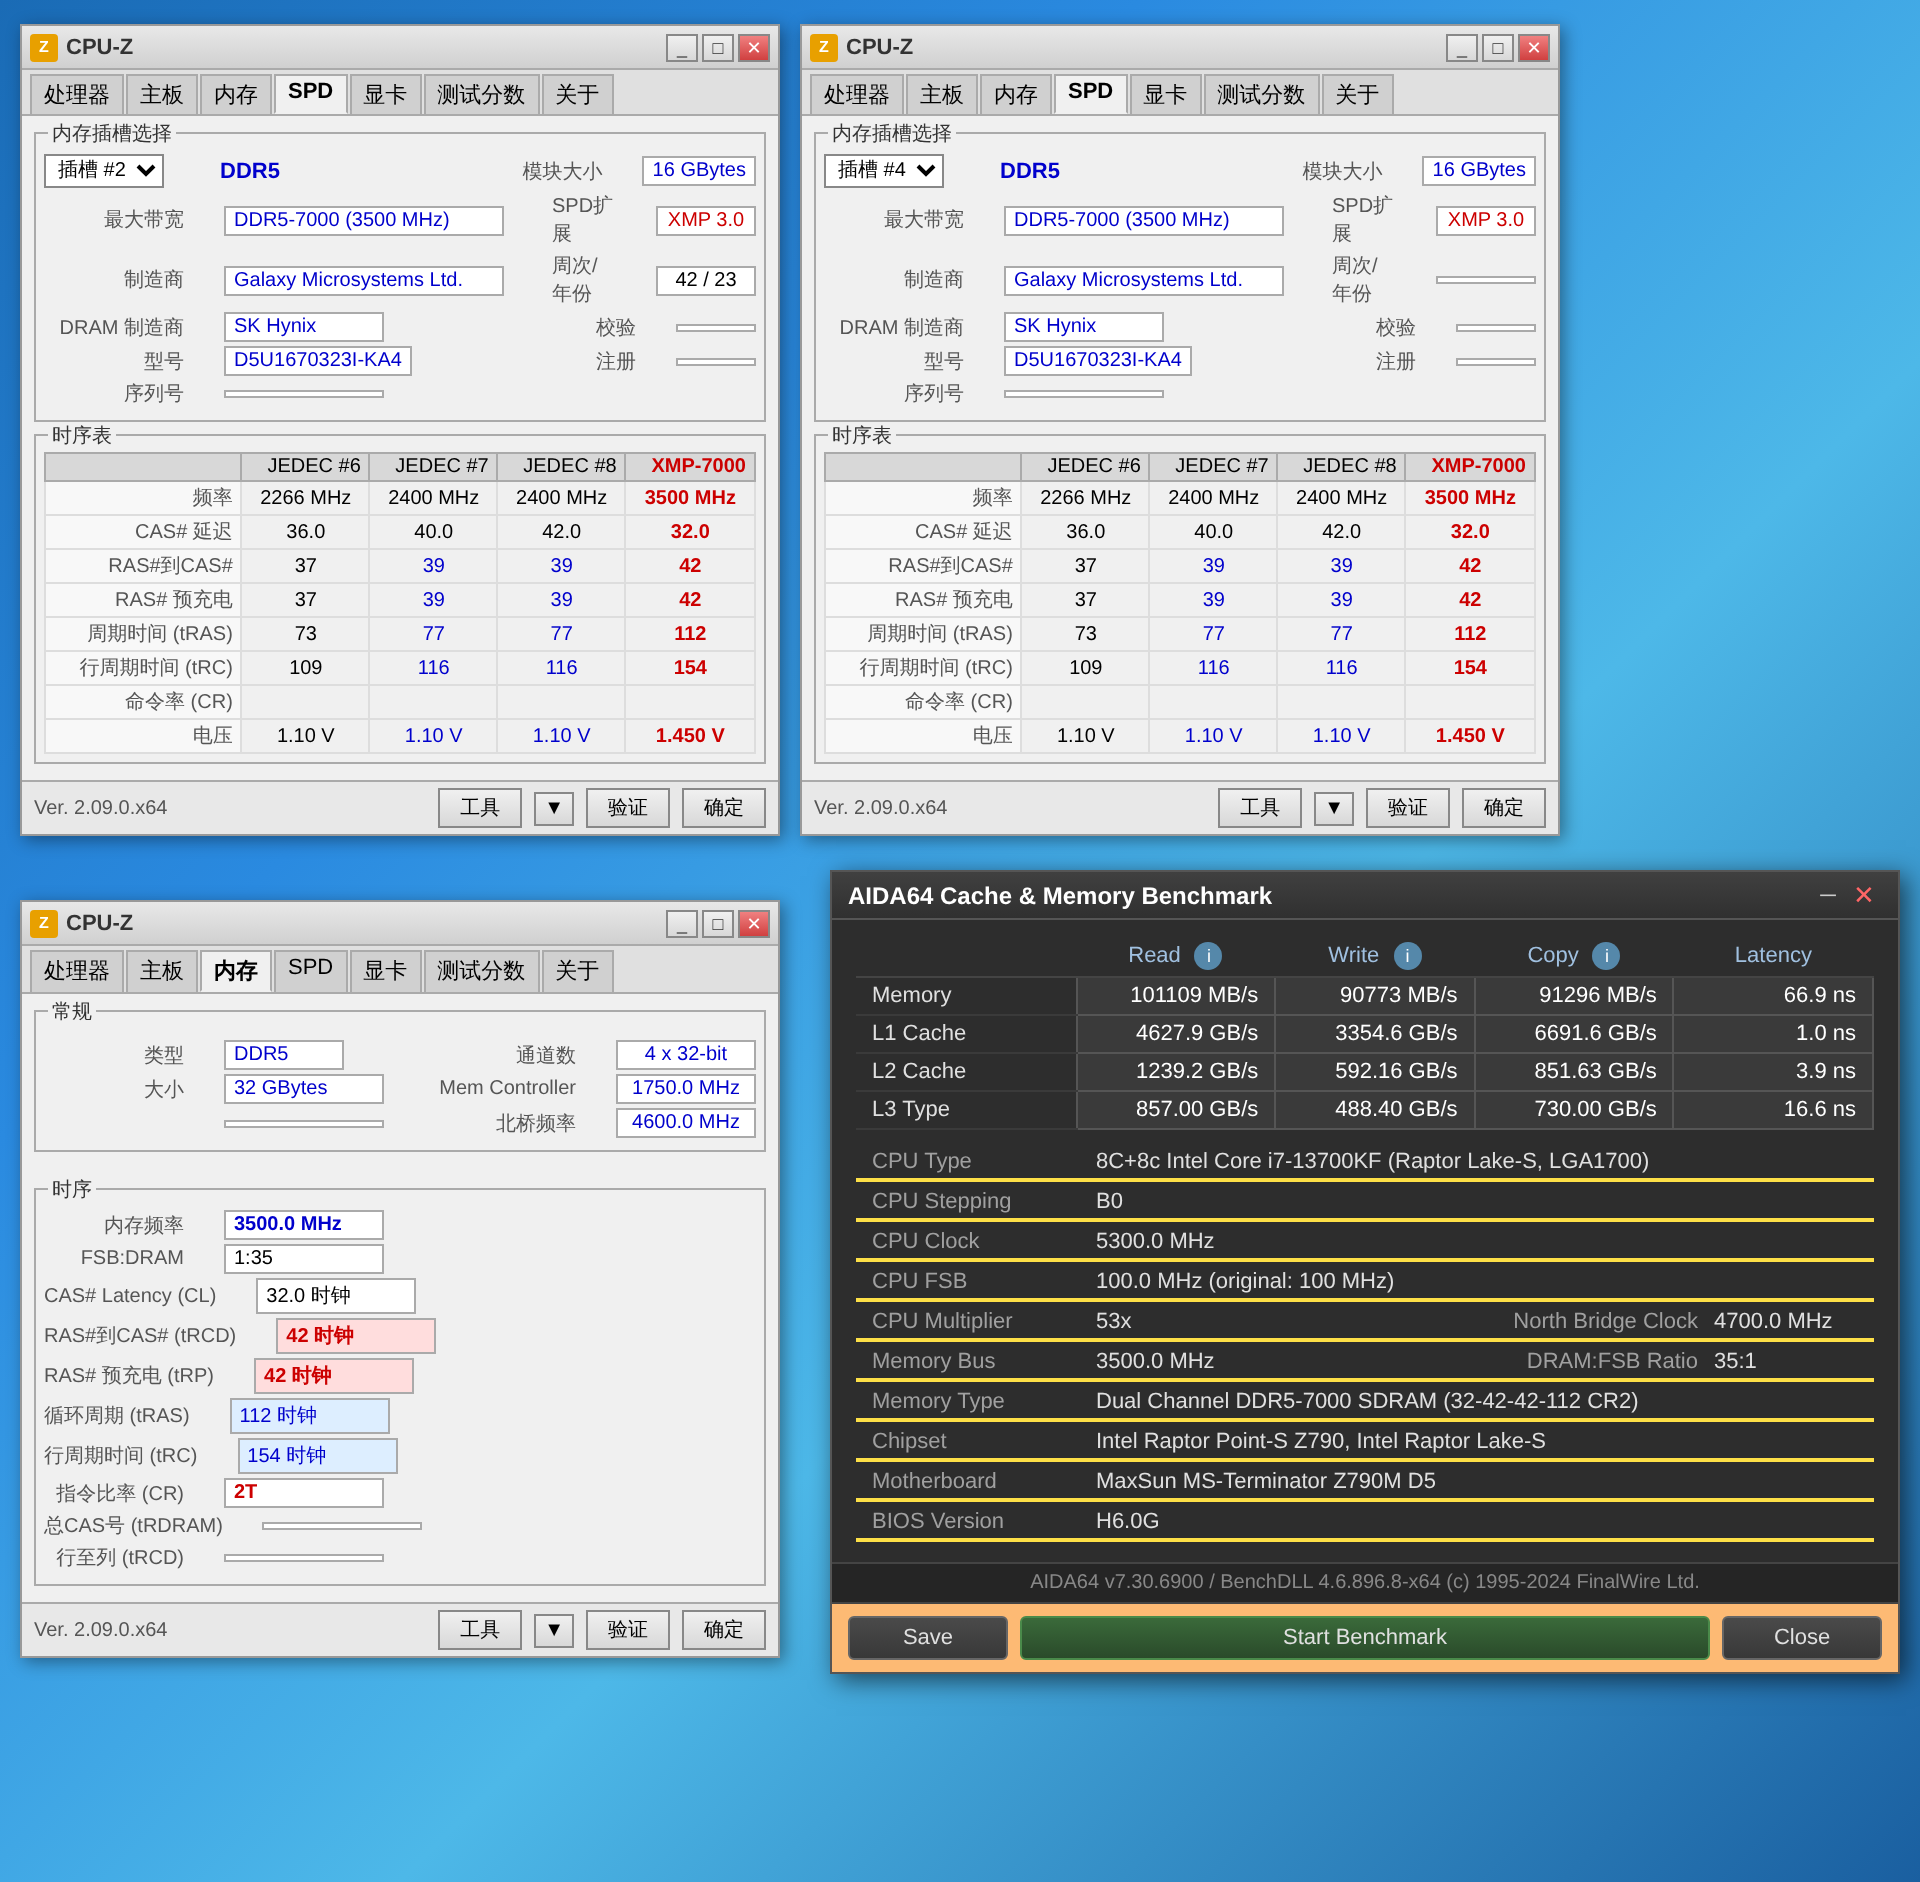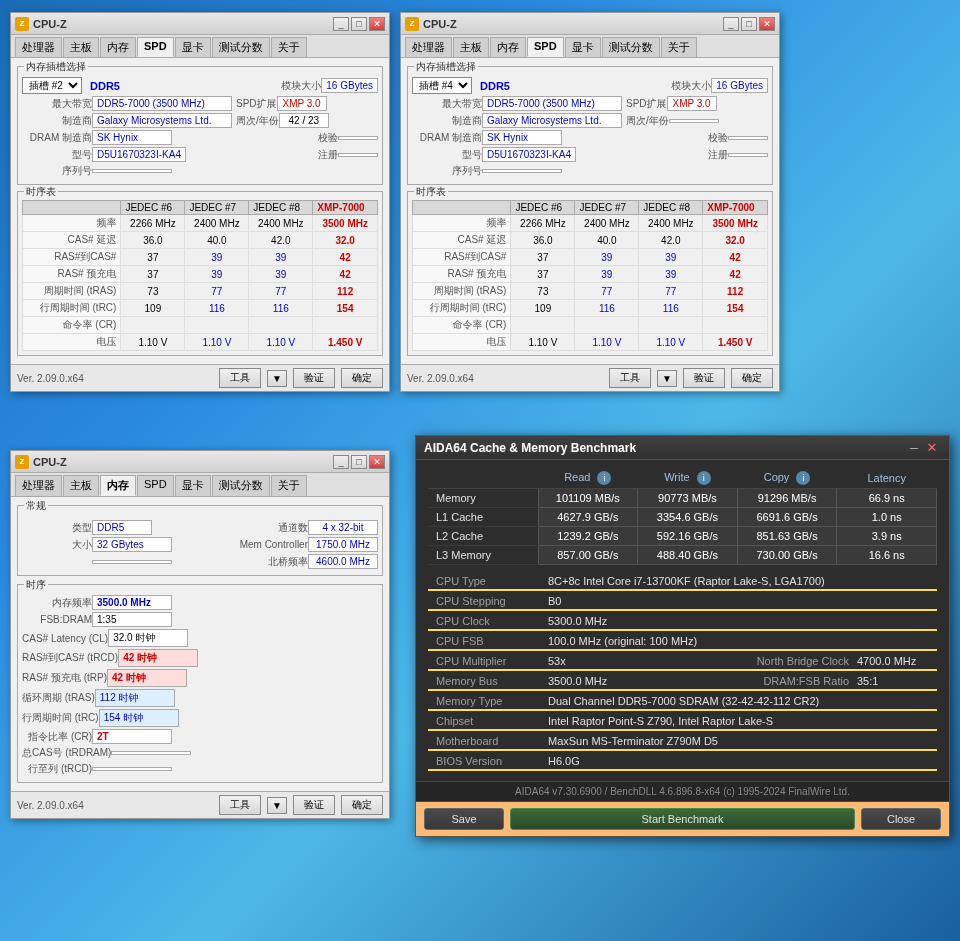--- a/index.html
+++ b/index.html
@@ -125,21 +125,21 @@
       padding: 0 2px;
       font-size: 10px;
       color: #333;
     }
 
     
     .form-row {
       display: flex;
       align-items: center;
       margin: 2px 0;
-      gap: 0;
+      gap: 20px;
     }
 
     .form-label {
       color: #555;
       font-size: 10px;
       min-width: 70px;
       text-align: right;
     }
 
     .form-value {
@@ -167,21 +167,21 @@
     .timing-table {
       width: 100%;
       border-collapse: collapse;
       font-size: 10px;
     }
 
     .timing-table th {
       background: #d8d8d8;
       border: 1px solid #aaa;
       padding: 1px 4px;
-      text-align: left;
+      text-align: right;
       font-weight: normal;
     }
 
     .timing-table th.xmp {
       color: #cc0000;
       font-weight: bold;
     }
 
     .timing-table td {
       border: 1px solid #ddd;
@@ -301,21 +301,21 @@
 
     .result-table td {
       padding: 3px 8px;
       border-bottom: 1px solid #3a3a3a;
       color: #e0e0e0;
     }
 
     .result-table td.value-cell {
       background: #3a3a3a;
       border: 1px solid #555;
-      text-align: center;
+      text-align: right;
       color: #ffffff;
       min-width: 90px;
     }
 
     .info-icon {
       display: inline-block;
       width: 14px;
       height: 14px;
       background: #5588aa;
       border-radius: 50%;
@@ -753,21 +753,21 @@
           <span class="inline-value" style="color:#0000cc; min-width:70px;">1750.0 MHz</span>
         </div>
         <div class="form-row">
           <span class="form-label"></span>
           <span class="form-value"></span>
           <span style="margin-left:auto; font-size:10px; color:#555;">北桥频率</span>
           <span class="inline-value" style="color:#0000cc; min-width:70px;">4600.0 MHz</span>
         </div>
       </div>
 
-      <div class="group-box" style="padding-top:8px; margin-top:8px;">
+      <div class="group-box" style="padding-top:8px; margin-top:18px;">
         <span class="group-label">时序</span>
         <div class="form-row">
           <span class="form-label">内存频率</span>
           <span class="form-value blue-text" style="font-weight:bold;">3500.0 MHz</span>
         </div>
         <div class="form-row">
           <span class="form-label">FSB:DRAM</span>
           <span class="form-value">1:35</span>
         </div>
         <div class="form-row">
@@ -857,21 +857,21 @@
             <td class="value-cell">1.0 ns</td>
           </tr>
           <tr>
             <td style="color:#e0e0e0;">L2 Cache</td>
             <td class="value-cell">1239.2 GB/s</td>
             <td class="value-cell">592.16 GB/s</td>
             <td class="value-cell">851.63 GB/s</td>
             <td class="value-cell">3.9 ns</td>
           </tr>
           <tr>
-            <td style="color:#e0e0e0;">L3 Memory</td>
+            <td style="color:#e0e0e0;">L3 Type</td>
             <td class="value-cell">857.00 GB/s</td>
             <td class="value-cell">488.40 GB/s</td>
             <td class="value-cell">730.00 GB/s</td>
             <td class="value-cell">16.6 ns</td>
           </tr>
         </tbody>
       </table>
 
       <div class="sys-info">
         <div class="sys-row">

